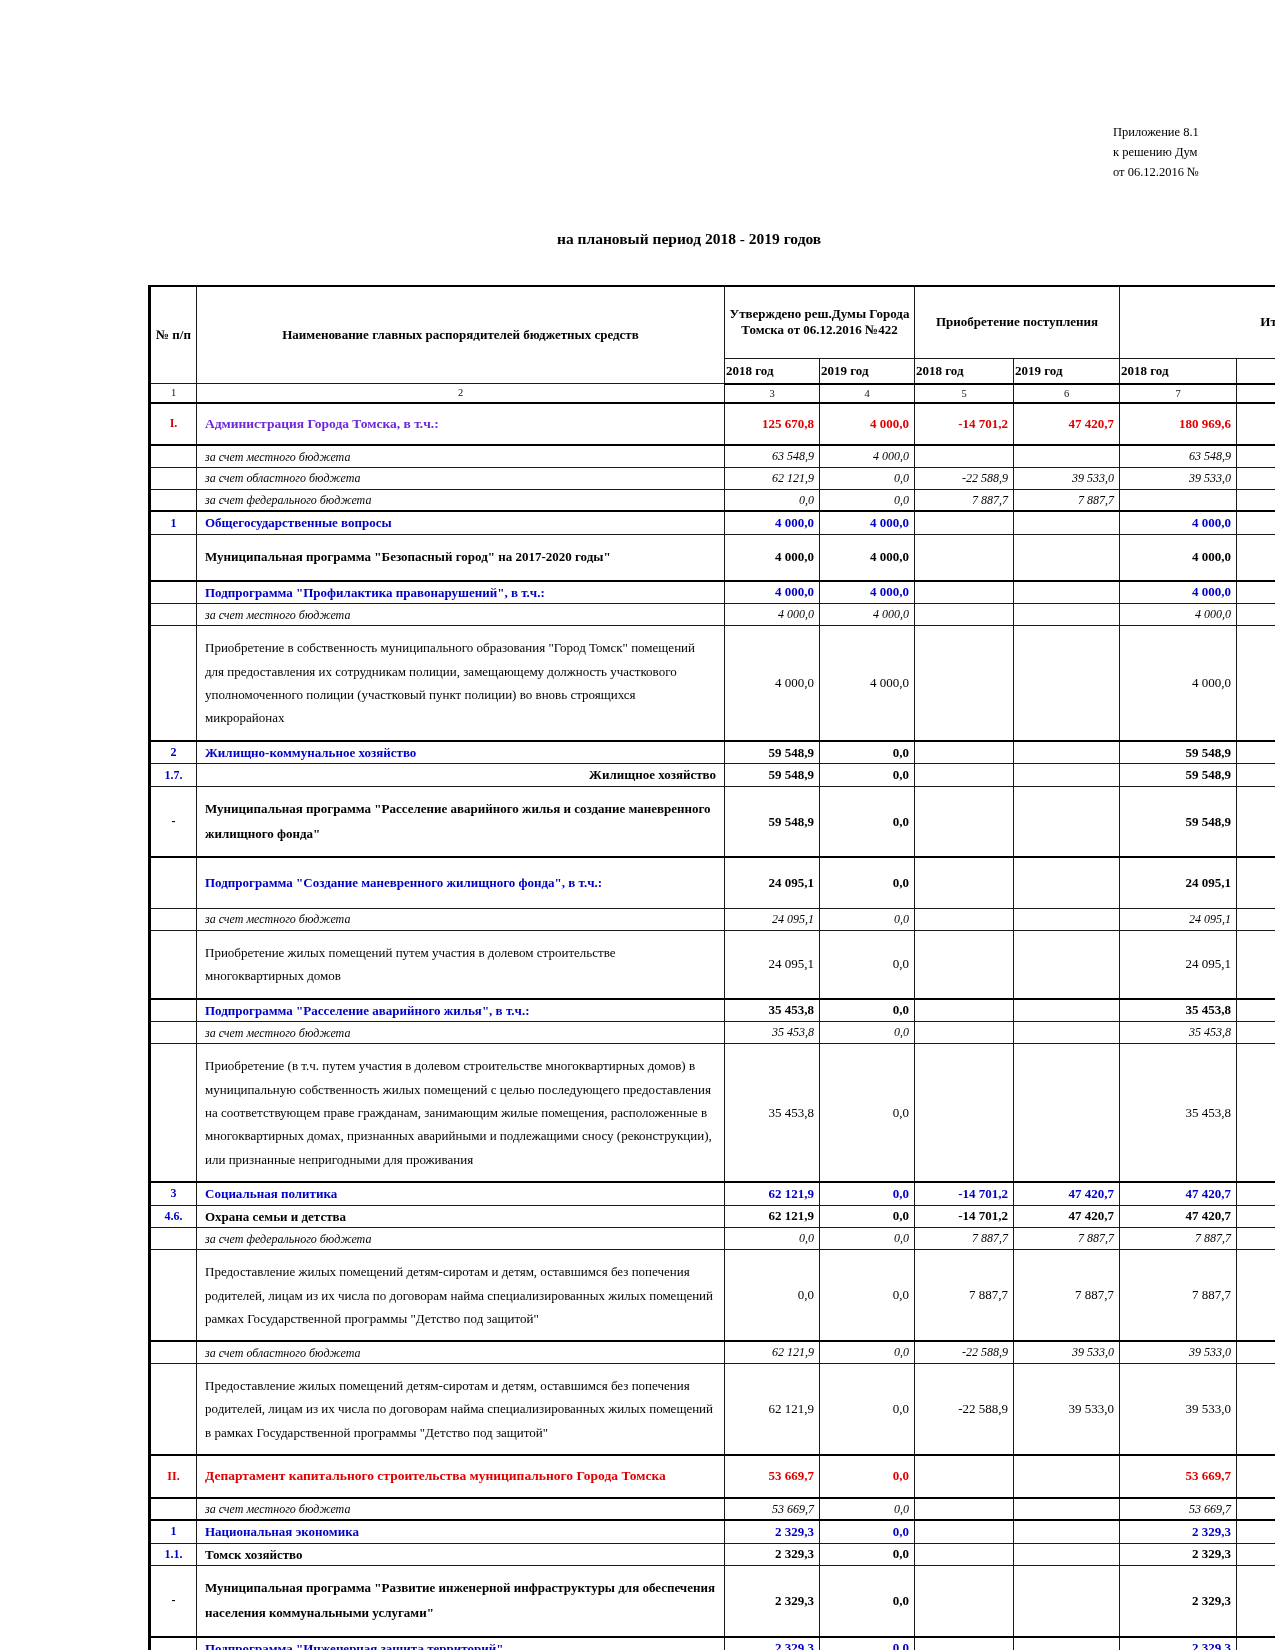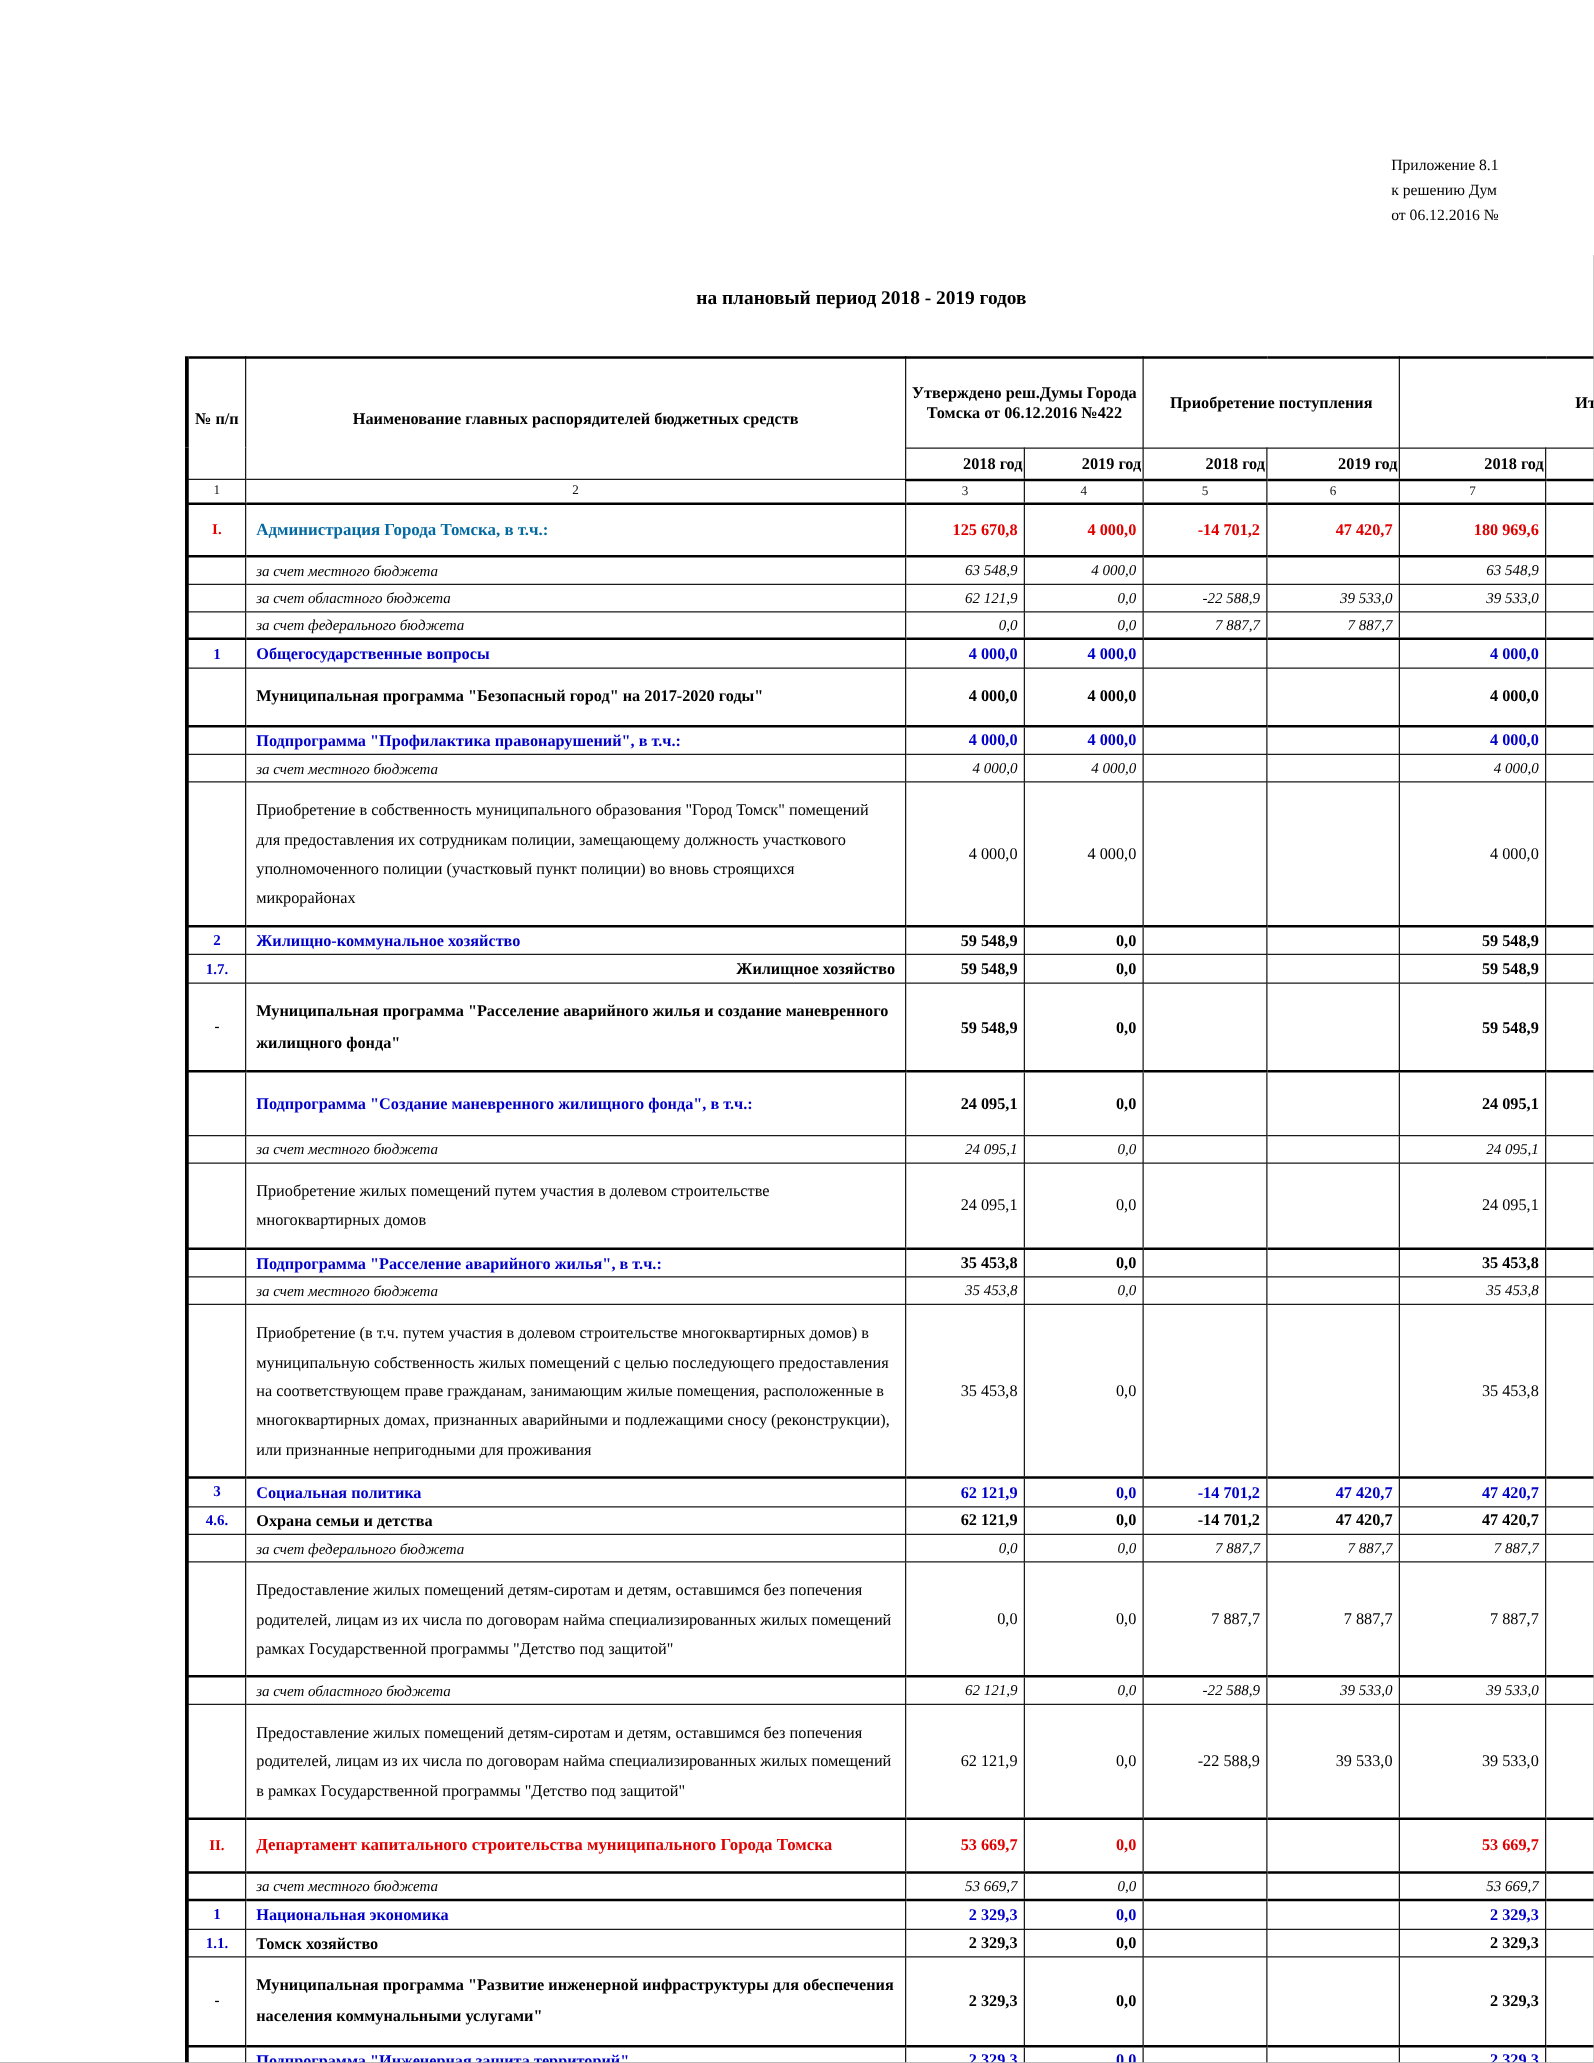--- a/index.html
+++ b/index.html
@@ -11,21 +11,21 @@
   .title-l1{position:absolute;left:196px;top:203px;font-size:15.5px;font-weight:bold;white-space:nowrap;}
   .title-l2{position:absolute;left:557px;top:230px;font-size:15.5px;font-weight:bold;white-space:nowrap;}
   
   table{position:absolute;left:148px;top:285px;width:1287px;border-collapse:collapse;table-layout:fixed;}
   col.w-no{width:47px}col.w-name{width:528px}col.w-c3{width:95px}col.w-c4{width:95px}
   col.w-c5{width:99px}col.w-c6{width:106px}col.w-c7{width:117px}col.w-c8{width:200px}
   td,th{border:1px solid #1a1a1a;vertical-align:middle;font-size:13px;overflow:hidden;}
   table{border:2.5px solid #000;border-left:3px solid #000;}
   th{font-weight:bold;text-align:center;padding:2px 4px;}
   .h-group{height:72px;}
-  .h-year td{height:22px;font-weight:bold;text-align:right;border-bottom:2px solid #000;}
+  .h-year td{height:22px;font-weight:bold;text-align:left;border-bottom:2px solid #000;}
   .h-numbering td{height:15px;font-size:10.5px;text-align:center;border-bottom:2px solid #000;color:#111;}
   .c-num{text-align:center;font-weight:bold;font-size:12px;padding:1px 2px;}
   .c-name{font-weight:bold;padding:2px 8px;line-height:1.35;}
   .c-val{text-align:right;font-weight:bold;padding:2px 5px;white-space:nowrap;}
   tr.row{height:22px;}
   .k-budget .c-name{font-style:italic;font-weight:normal;font-size:12px;}
   .k-budget .c-val{font-style:italic;font-weight:normal;font-size:12px;}
   .k-budget{height:20px;}
   .k-text .c-name{font-weight:normal;padding:10px 8px;line-height:1.8;}
   .k-text .c-val{font-weight:normal;}
@@ -83,21 +83,21 @@
           <td>4</td>
           <td>5</td>
           <td>6</td>
           <td>7</td>
           <td></td>
         </tr>
     </thead>
     <tbody>
         <tr class="row k-main-red">
           <td class="c-num" style="color: rgb(224, 0, 0);">I.</td>
-          <td class="c-name" style="color: #0369a1;">Администрация Города Томска, в т.ч.:</td>
+          <td class="c-name" style="color: #6d28d9;">Администрация Города Томска, в т.ч.:</td>
           <td class="c-val" style="color: rgb(224, 0, 0);">125 670,8</td>
           <td class="c-val" style="color: rgb(224, 0, 0);">4 000,0</td>
           <td class="c-val" style="color: rgb(224, 0, 0);">-14 701,2</td>
           <td class="c-val" style="color: rgb(224, 0, 0);">47 420,7</td>
           <td class="c-val" style="color: rgb(224, 0, 0);">180 969,6</td>
           <td class="c-val" style="color: rgb(0, 0, 0);"></td>
         </tr>
         <tr class="row k-budget">
           <td class="c-num" style="color: rgb(0, 0, 0);"></td>
           <td class="c-name" style="color: rgb(0, 0, 0);">за счет  местного бюджета</td>

